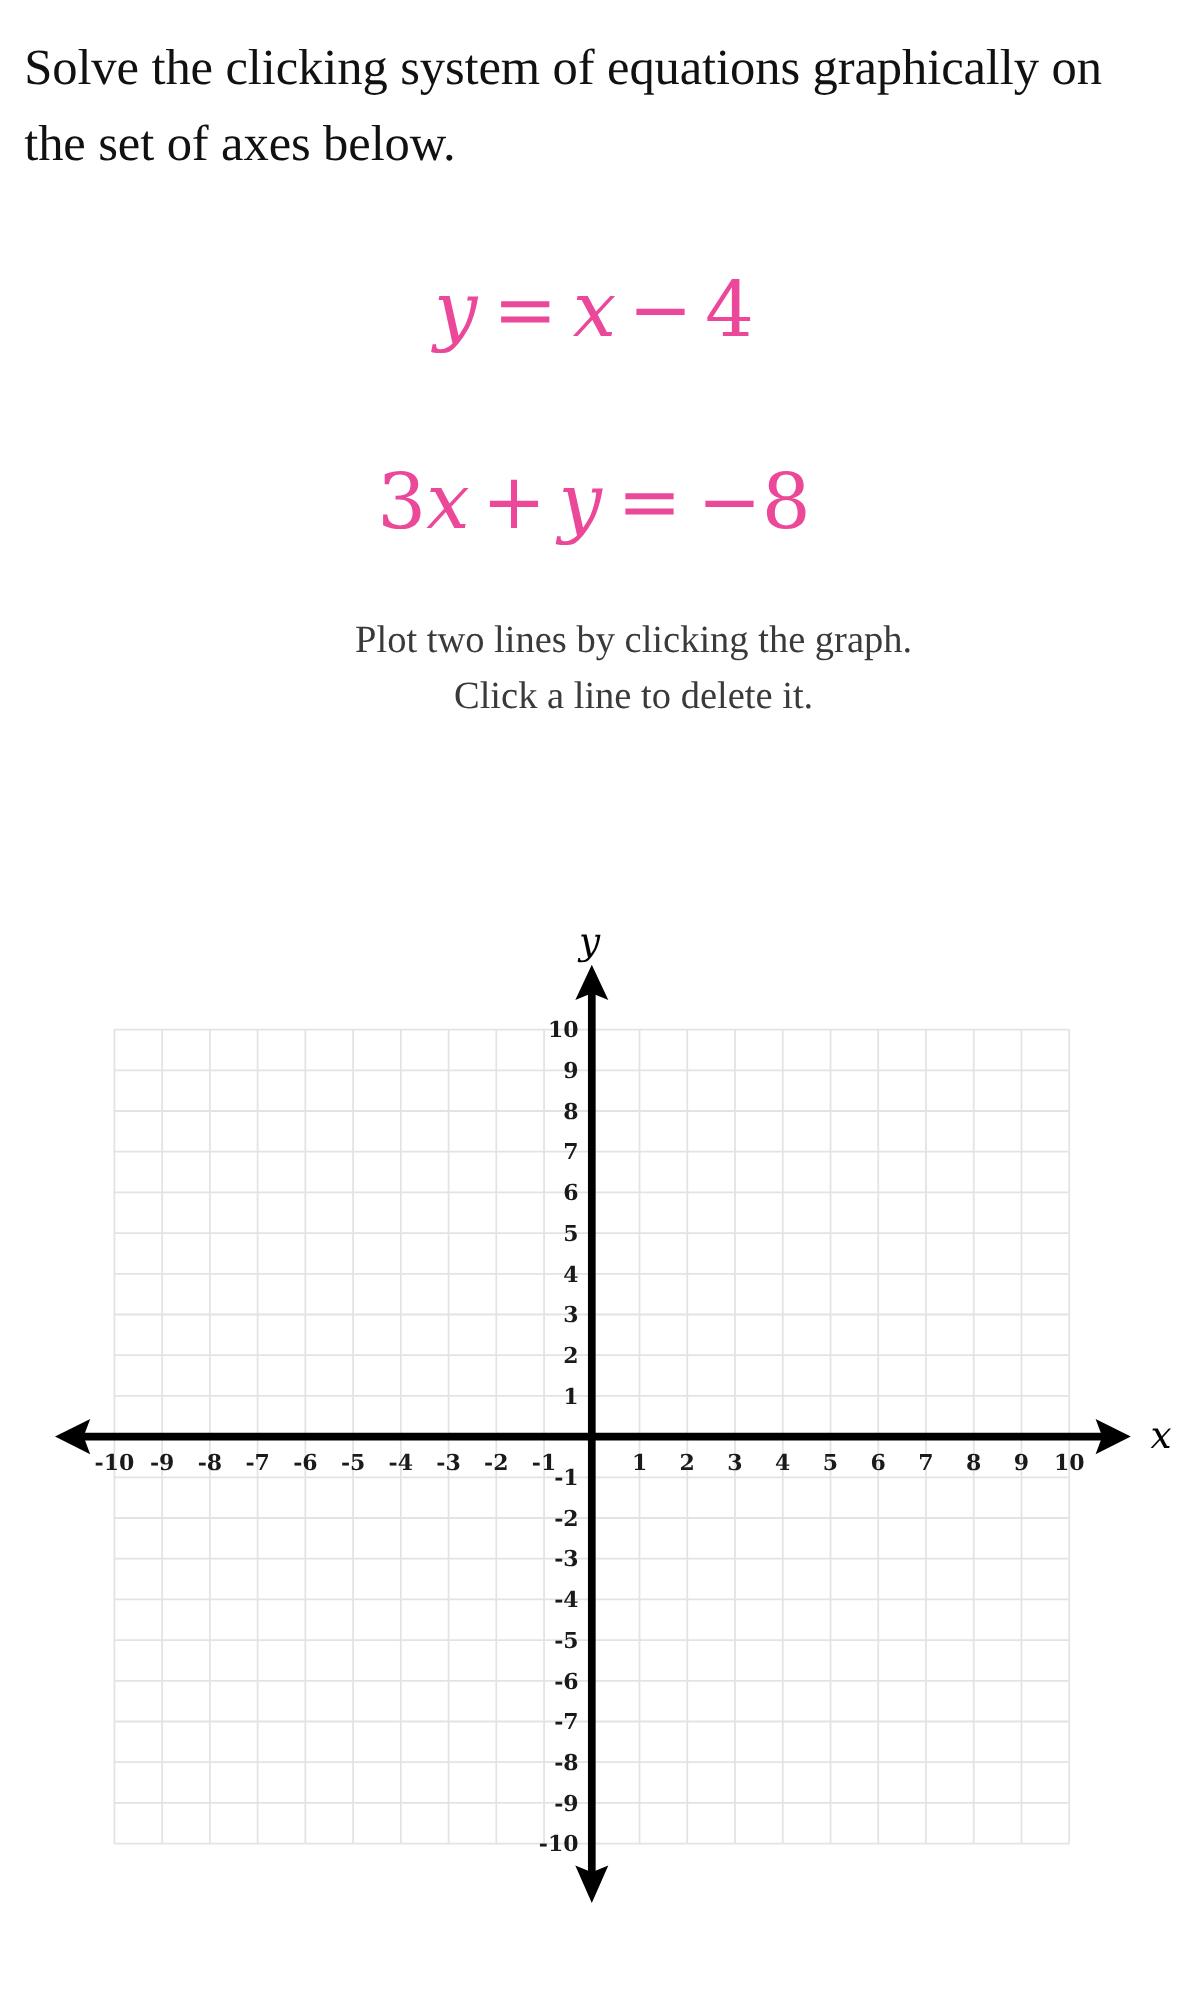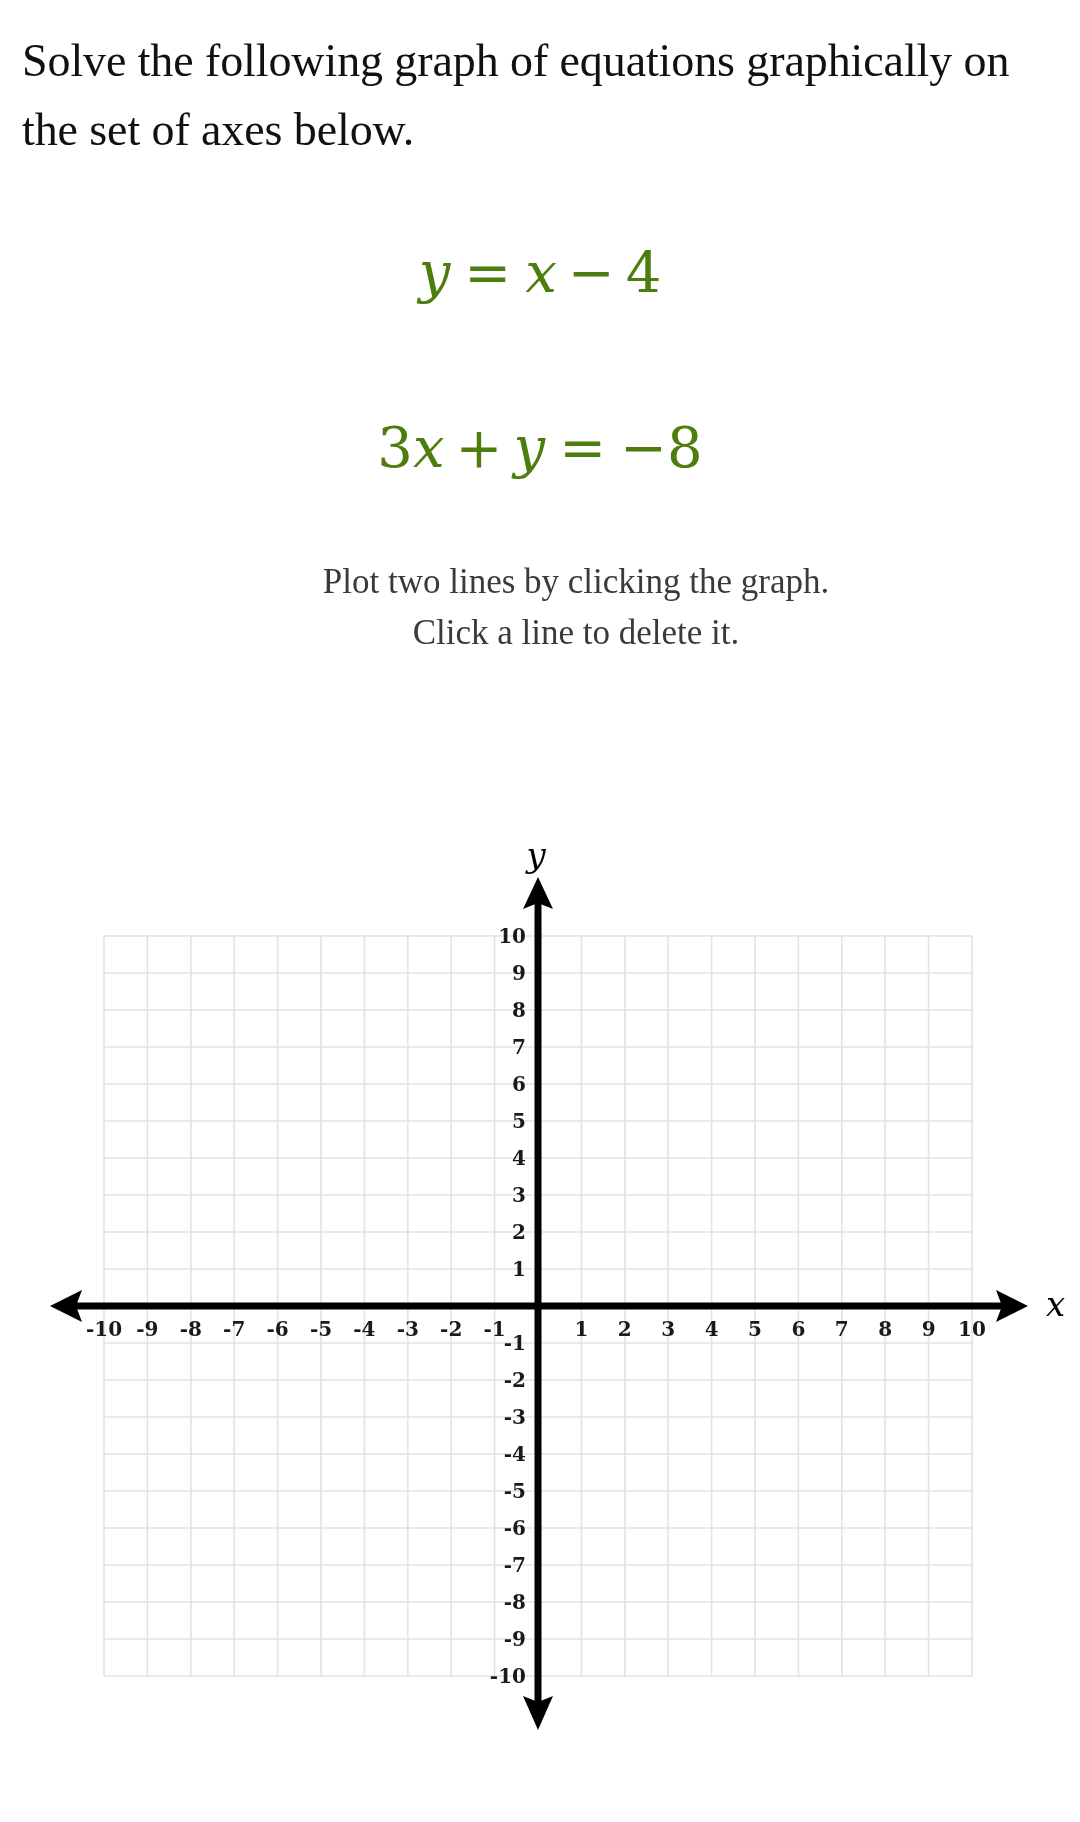--- a/index.html
+++ b/index.html
@@ -36,22 +36,22 @@
     left: 0;
     width: 1080px;
     text-align: center;
   }
   .eq1 { top: 240px; }
   .eq2 { top: 415px; }
 
   .eq {
     display: inline-block;
     font-family: "DejaVu Serif", "Liberation Serif", serif;
-    font-size: 56px;
-    color: #4d7c0f;
+    font-size: 70px;
+    color: #ec4899;
     white-space: nowrap;
   }
   .mvar {
     font-style: italic;
     font-family: "DejaVu Serif", "Liberation Serif", serif;
   }
   .mnum {
     font-style: normal;
   }
   .mop {
@@ -86,21 +86,21 @@
     height: 1120px;
   }
   .graph-svg {
     display: block;
   }
 </style>
 </head>
 <body>
 
 <div class="prompt">
-  <span>Solve the following graph of equations</span>
+  <span>Solve the clicking system of equations</span>
   <span>graphically on the set of axes below.</span>
 </div>
 
 <div class="eq-block eq1">
   <span class="eq">
     <span class="mvar">y</span><span class="mrel">=</span><span class="mvar">x</span><span class="mop">−</span><span class="mnum">4</span>
   </span>
 </div>
 
 <div class="eq-block eq2">

